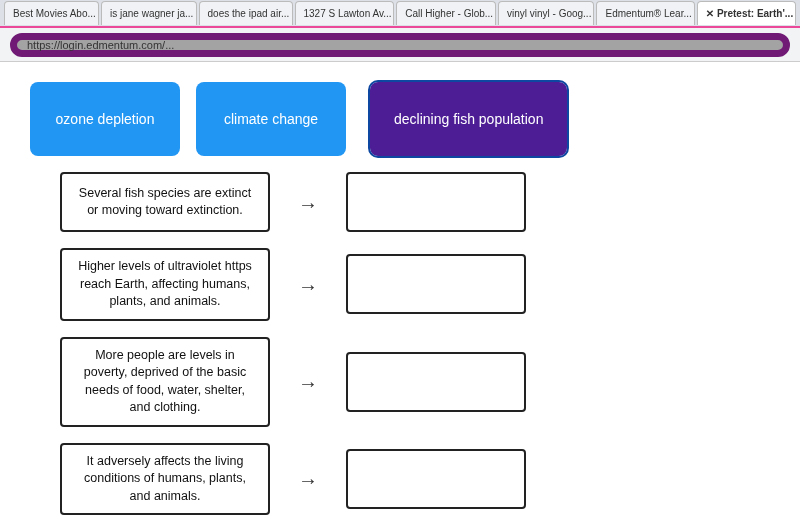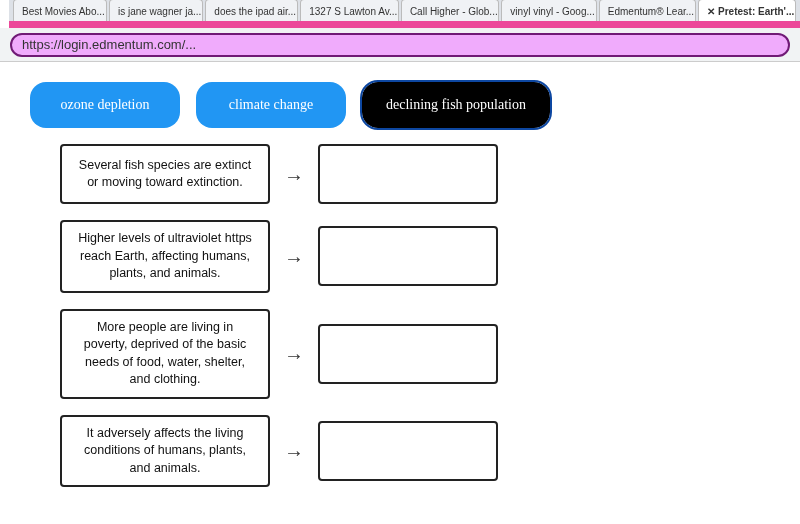--- a/index.html
+++ b/index.html
@@ -12,23 +12,22 @@
     }
 
     
     .tab-bar {
       display: flex;
       background: #dde1e7;
       height: 28px;
       align-items: center;
       padding: 0 4px;
       gap: 2px;
-      border-bottom: 7px solid #ec4899;
+      border-bottom: 2px solid #ec4899;
       overflow: hidden;
-      margin-left: 9px;
     }
     .tab {
       background: #f0f2f5;
       border: 1px solid #bbb;
       border-bottom: none;
       border-radius: 4px 4px 0 0;
       padding: 3px 8px;
       font-size: 10px;
       color: #333;
       white-space: nowrap;
@@ -48,29 +47,29 @@
     
     .toolbar {
       background: #f1f3f4;
       height: 34px;
       display: flex;
       align-items: center;
       padding: 0 10px;
       border-bottom: 1px solid #ccc;
     }
     .address-bar {
-      background: #f0abfc;
-      border: 2px solid #701a75;
+      background: #a3a3a3;
+      border: 7px solid #701a75;
       border-radius: 14px;
       flex: 1;
       height: 24px;
       display: flex;
       align-items: center;
       padding: 0 10px;
-      font-size: 13px;
+      font-size: 11px;
       color: #333;
     }
 
     
     .main-content {
       background: #fff;
       padding: 20px 30px;
       height: calc(524px - 28px - 34px);
       overflow-y: auto;
     }
@@ -79,47 +78,47 @@
     .answer-buttons {
       display: flex;
       gap: 16px;
       margin-bottom: 16px;
       flex-wrap: wrap;
     }
     .answer-btn {
       background: #2196F3;
       color: #fff;
       border: none;
-      border-radius: 16px;
-      padding: 14px 24px;
+      border-radius: 8px;
+      padding: 28px 24px;
       font-size: 14px;
       cursor: pointer;
       min-width: 150px;
       text-align: center;
       line-height: 1.3;
-      font-family: Liberation Serif, serif;
     }
     .answer-btn.selected {
-      background: #000000;
+      background: #4c1d95;
       outline: 2px solid #0d47a1;
+      margin-left: 8px;
     }
 
     
     .matching-area {
       margin-top: 8px;
       display: flex;
       flex-direction: column;
       gap: 16px;
       padding-left: 30px;
     }
 
     .match-row {
       display: flex;
       align-items: center;
-      gap: 14px;
+      gap: 28px;
     }
 
     .match-left {
       width: 210px;
       min-height: 60px;
       border: 2px solid #222;
       border-radius: 4px;
       display: flex;
       align-items: center;
       justify-content: center;
@@ -182,21 +181,21 @@
       <div class="match-right"></div>
     </div>
 
     <div class="match-row">
       <div class="match-left">Higher levels of ultraviolet https reach Earth, affecting humans, plants, and animals.</div>
       <div class="arrow">→</div>
       <div class="match-right"></div>
     </div>
 
     <div class="match-row">
-      <div class="match-left">More people are living in poverty, deprived of the basic needs of food, water, shelter, and clothing.</div>
+      <div class="match-left">More people are levels in poverty, deprived of the basic needs of food, water, shelter, and clothing.</div>
       <div class="arrow">→</div>
       <div class="match-right"></div>
     </div>
 
     <div class="match-row">
       <div class="match-left">It adversely affects the living conditions of humans, plants, and animals.</div>
       <div class="arrow">→</div>
       <div class="match-right"></div>
     </div>
 

